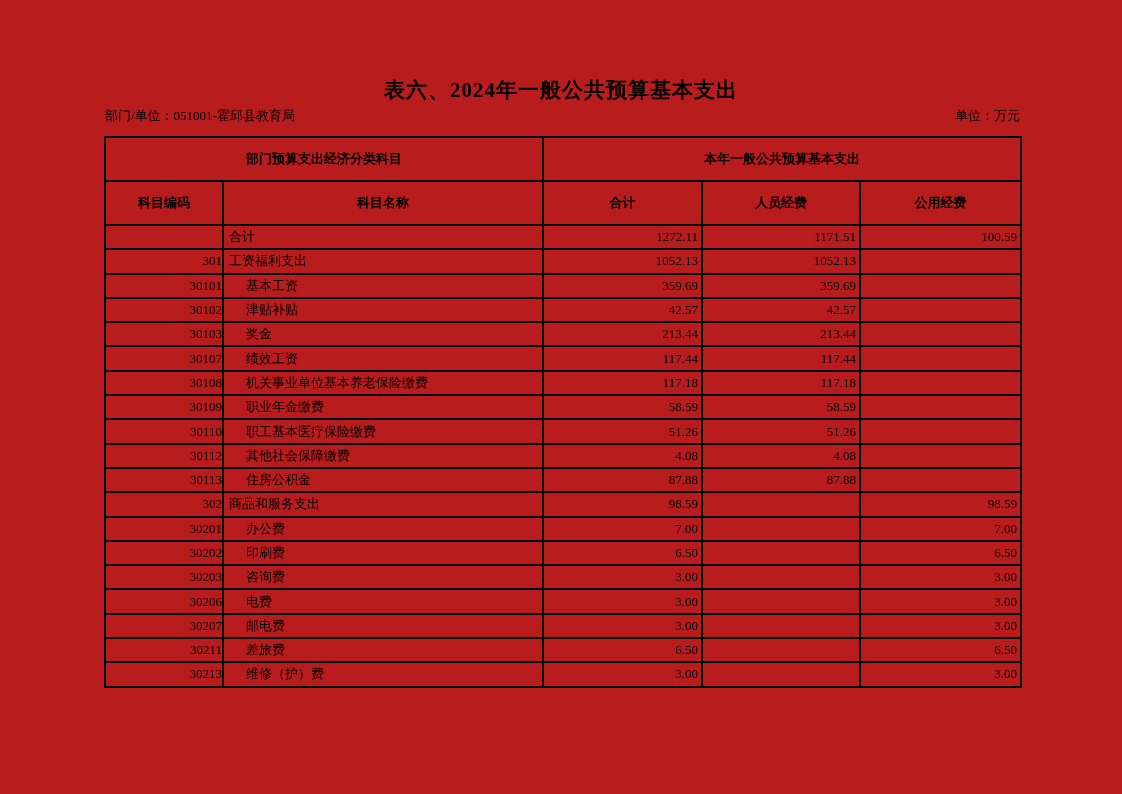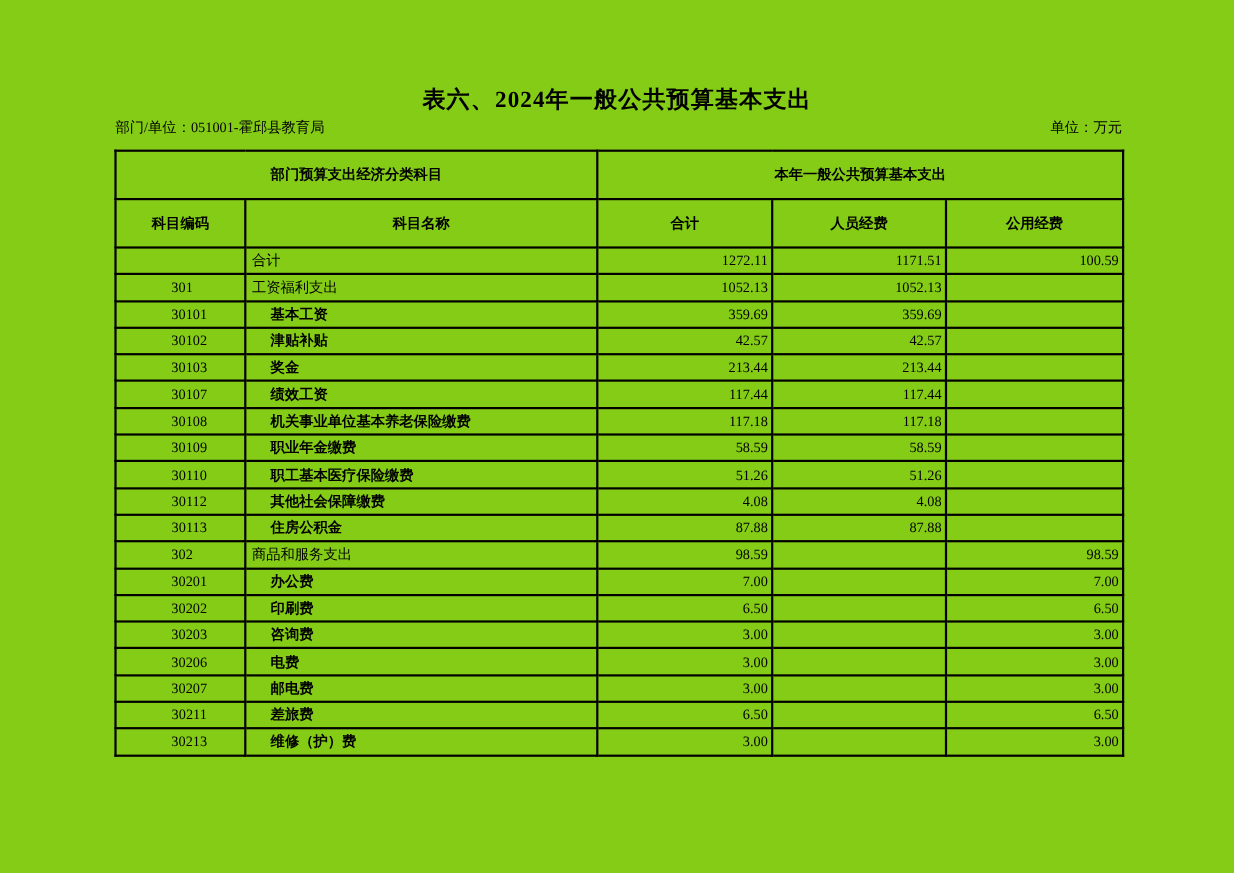--- a/index.html
+++ b/index.html
@@ -6,21 +6,21 @@
   html, body {
     width: 1122px; height: 794px;
     background: #ffffff;
     font-family: "Liberation Serif", "DejaVu Serif", serif;
     color: #000000;
     overflow: hidden;
   }
   .page {
     position: relative;
     width: 1122px; height: 794px;
-    background: #84cc16;
+    background: #b91c1c;
   }
   .doc-title {
     position: absolute;
     top: 76px; left: 0; right: 0;
     text-align: center;
     font-size: 21px;
     font-weight: bold;
     letter-spacing: 1px;
   }
   .meta-row {
@@ -48,24 +48,24 @@
   table.budget th {
     font-weight: bold;
     text-align: center;
     height: 26px;
     padding: 12px 2px;
   }
   table.budget td {
     height: 24.3px;
     font-weight: normal;
   }
-  td.code { text-align: center; padding-left: 3px; }
+  td.code { text-align: right; padding-left: 3px; }
   td.code.lv1 { padding-left: 16px; margin-top: 41px; }
   td.name { text-align: left; padding-left: 5px; }
-  td.name.lv1 { padding-left: 22px; font-weight: bold; }
+  td.name.lv1 { padding-left: 22px; }
   td.num { text-align: right; padding-right: 3px; }
 </style>
 </head>
 <body>
 
 <div class="page">
 
   <div class="doc-title">表六、2024年一般公共预算基本支出</div>
 
   <div class="meta-row">

